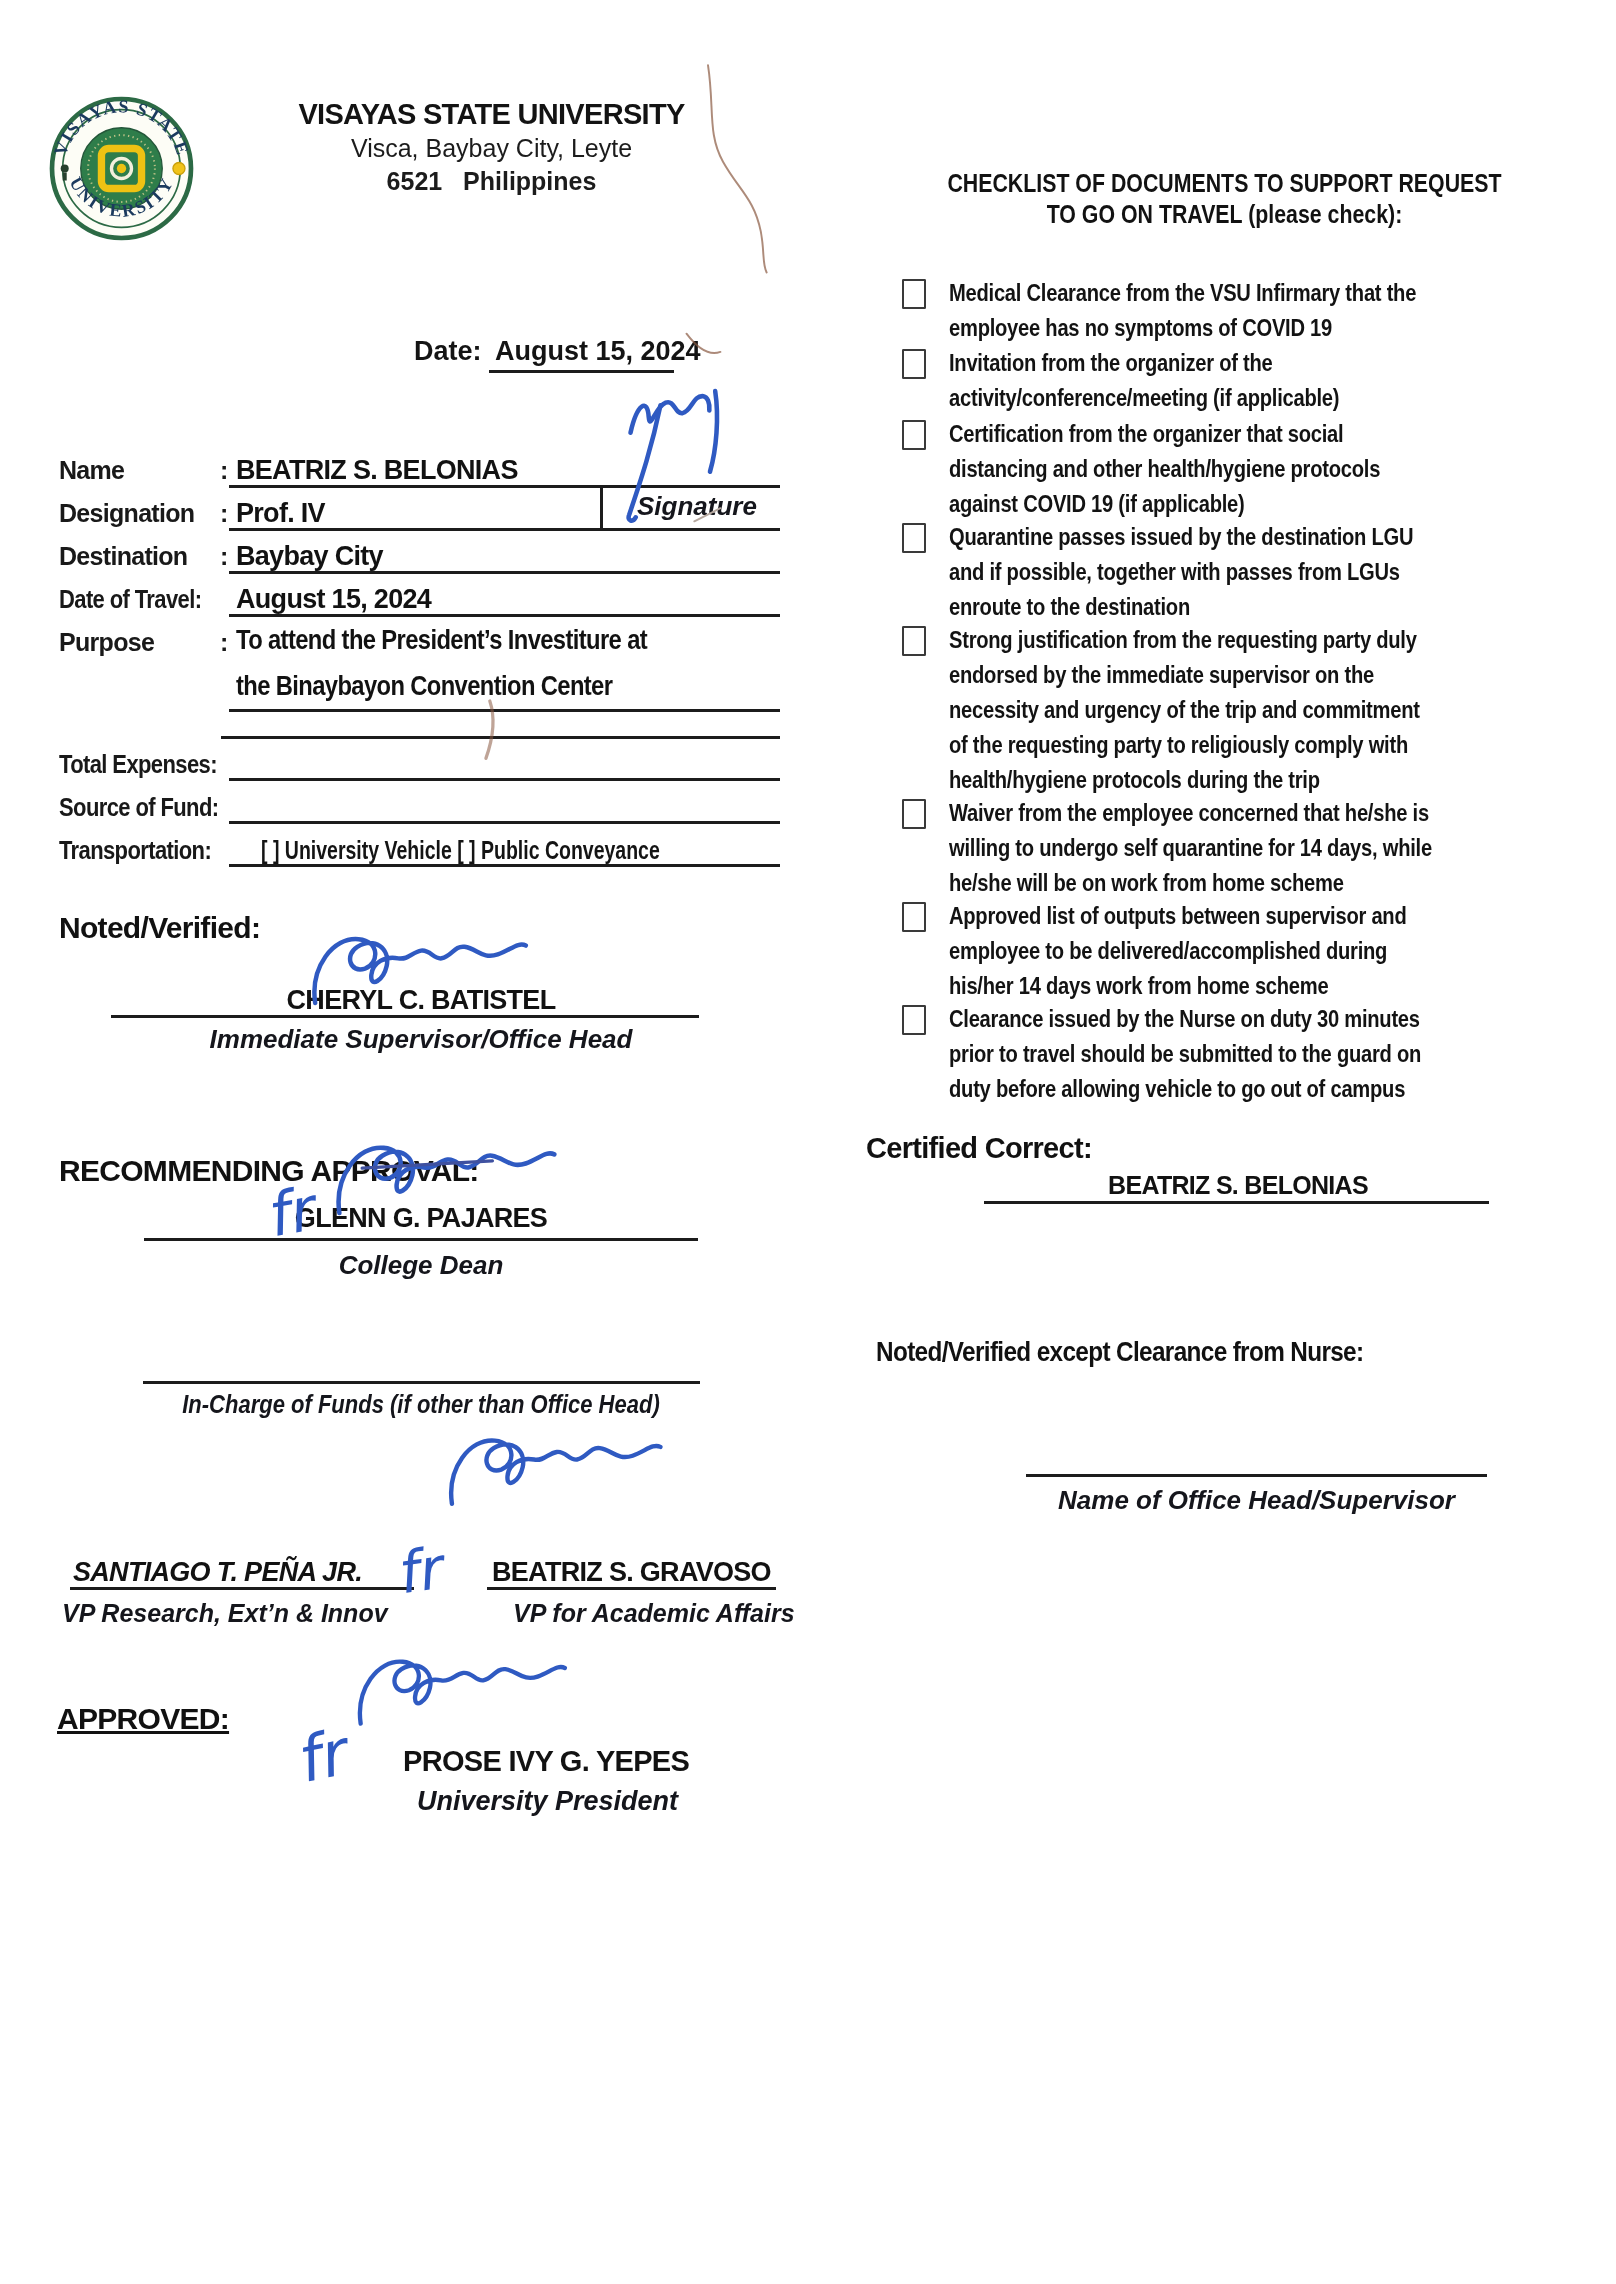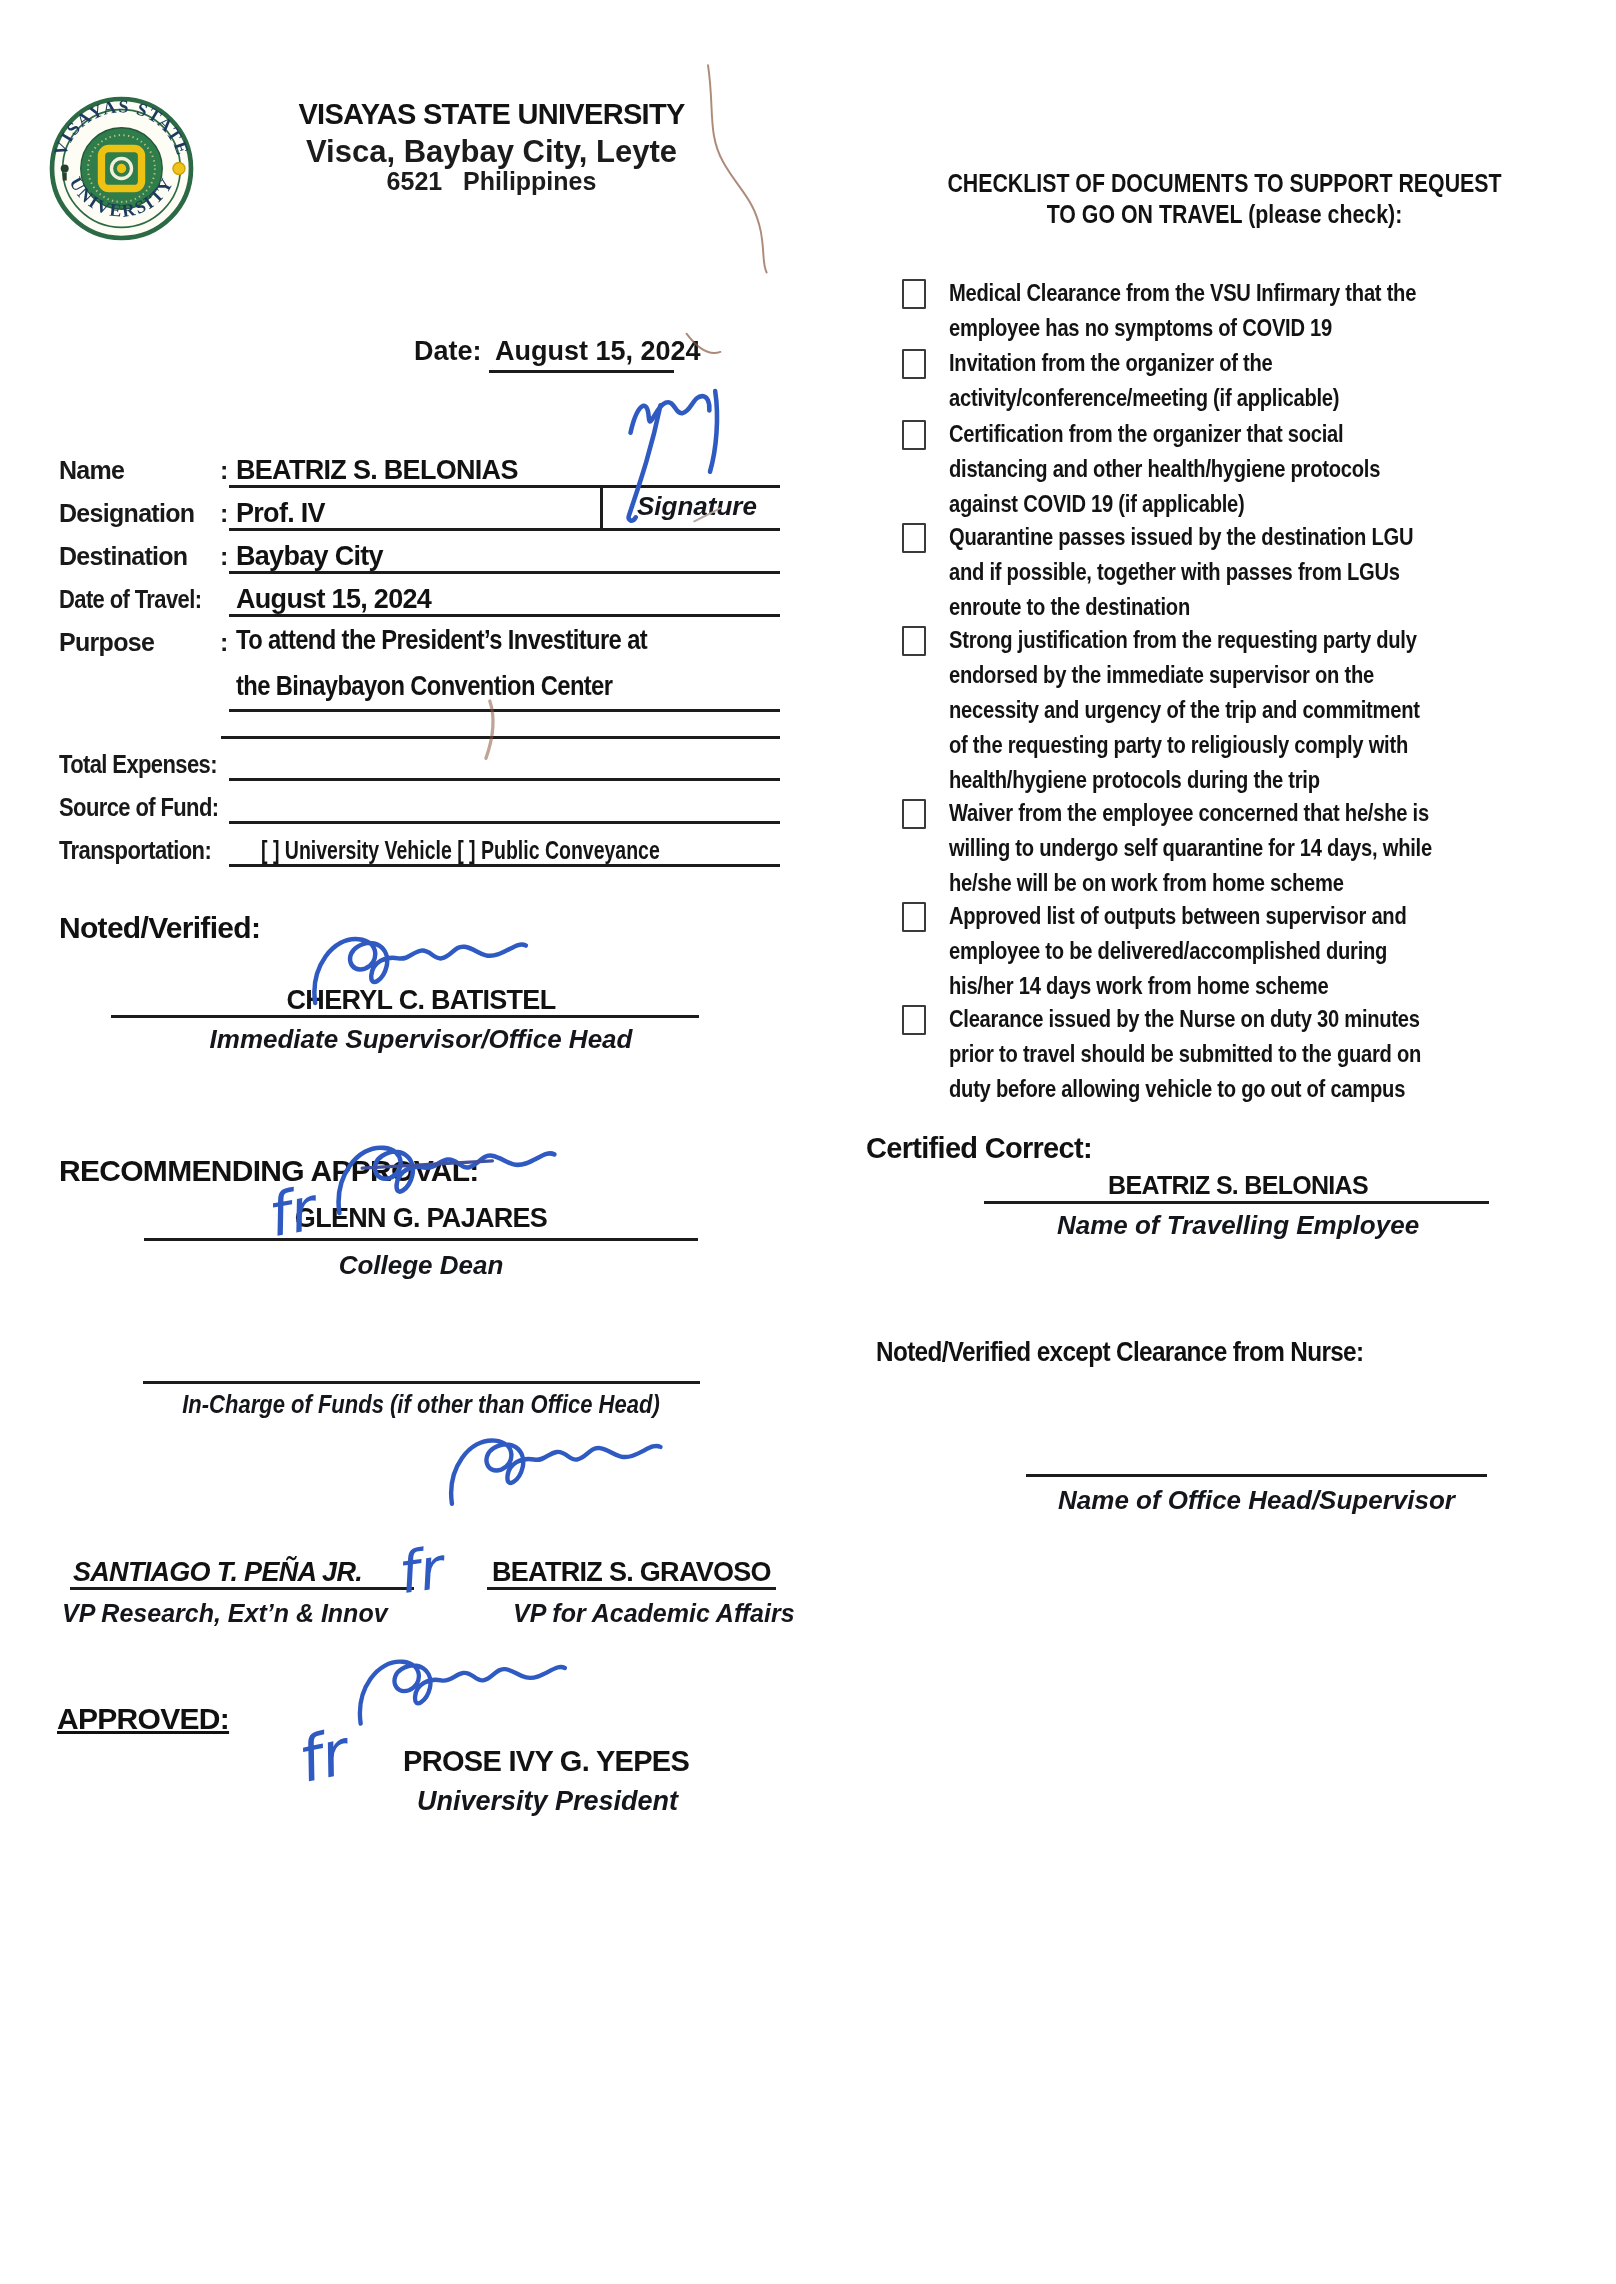--- a/index.html
+++ b/index.html
@@ -52,21 +52,21 @@
       <rect x="80" y="80" width="60" height="60" rx="11" fill="none" stroke="#eec213" stroke-width="11"></rect>
       <circle cx="110" cy="110" r="15" fill="none" stroke="#f3efdc" stroke-width="5"></circle>
       <circle cx="110" cy="110" r="7" fill="#eec213"></circle>
       <circle cx="196" cy="110" r="9" fill="#f0c31a" stroke="#caa00a" stroke-width="2"></circle>
       <circle cx="25" cy="110" r="6" fill="#27402e"></circle>
       <rect x="22" y="116" width="6" height="12" fill="#27402e"></rect>
     </svg>
   </div>
 
   <div class="abs center b" style="left:280px;top:98px;width:423px;font-size:29px;letter-spacing:-0.7px;color:#131313;">VISAYAS STATE UNIVERSITY</div>
-  <div class="abs center" style="left:280px;top:134px;width:423px;font-size:31px;font-weight:700;color:#1c1c1c;">Visca, Baybay City, Leyte</div>
+  <div class="abs center" style="left:280px;top:134px;width:423px;font-size:25px;font-weight:400;color:#1c1c1c;">Visca, Baybay City, Leyte</div>
   <div class="abs center pre" style="left:280px;top:167px;width:423px;font-size:25px;font-weight:600;color:#1c1c1c;">6521   Philippines</div>
 
 
   <div class="abs b" style="left:414px;top:336px;font-size:27px;color:#141414;">Date:</div>
   <div class="abs b" style="left:495px;top:336px;font-size:27px;color:#141414;">August 15, 2024</div>
   <div class="line" style="left:489px;top:370px;width:185px;"></div>
 
   <div class="abs lbl" style="left:59px;top:456px;">Name</div>
   <div class="abs lbl" style="left:220px;top:456px;">:</div>
   <div class="abs val" style="left:236px;top:455px;">BEATRIZ S. BELONIAS</div>
@@ -182,21 +182,20 @@
     <span class="chk-box"></span>
     <div class="chk-text">Clearance issued by the Nurse on duty 30 minutes
 prior to travel should be submitted to the guard on
 duty before allowing vehicle to go out of campus</div>
   </div>
 
   <div class="abs b" style="left:866px;top:1132px;font-size:29px;letter-spacing:-0.7px;color:#111;">Certified Correct:</div>
 
   <div class="abs center b" style="left:984px;top:1171px;width:508px;font-size:25px;letter-spacing:-0.7px;color:#121212;">BEATRIZ S. BELONIAS</div>
   <div class="line" style="left:984px;top:1201px;width:505px;"></div>
-  <div class="abs center caption" style="left:984px;top:1210px;width:508px;font-size:26px;color:#15161c;">Name of Travelling Employee</div>
 
   <div class="abs b cx90l" style="left:876px;top:1337px;font-size:27px;letter-spacing:-0.7px;color:#111;">Noted/Verified except Clearance from Nurse:</div>
 
   <div class="line" style="left:1026px;top:1474px;width:461px;"></div>
   <div class="abs center caption" style="left:1026px;top:1485px;width:461px;font-size:26px;color:#15161c;">Name of Office Head/Supervisor</div>
 
   <svg class="overlay" width="1616" height="2284" viewBox="0 0 2481 3506">
     <defs>
       <path id="sigPath" d="M 6,120 C -2,64 34,16 74,20 C 108,23 106,58 84,66 C 60,74 52,44 72,32 C 98,16 124,34 118,62 C 113,84 92,98 94,76 C 96,56 116,46 136,50 C 152,53 158,40 172,38 C 186,36 192,52 204,50 C 220,47 224,30 240,32 C 260,35 268,52 292,44 C 312,37 324,24 336,30"></path>
     </defs>

